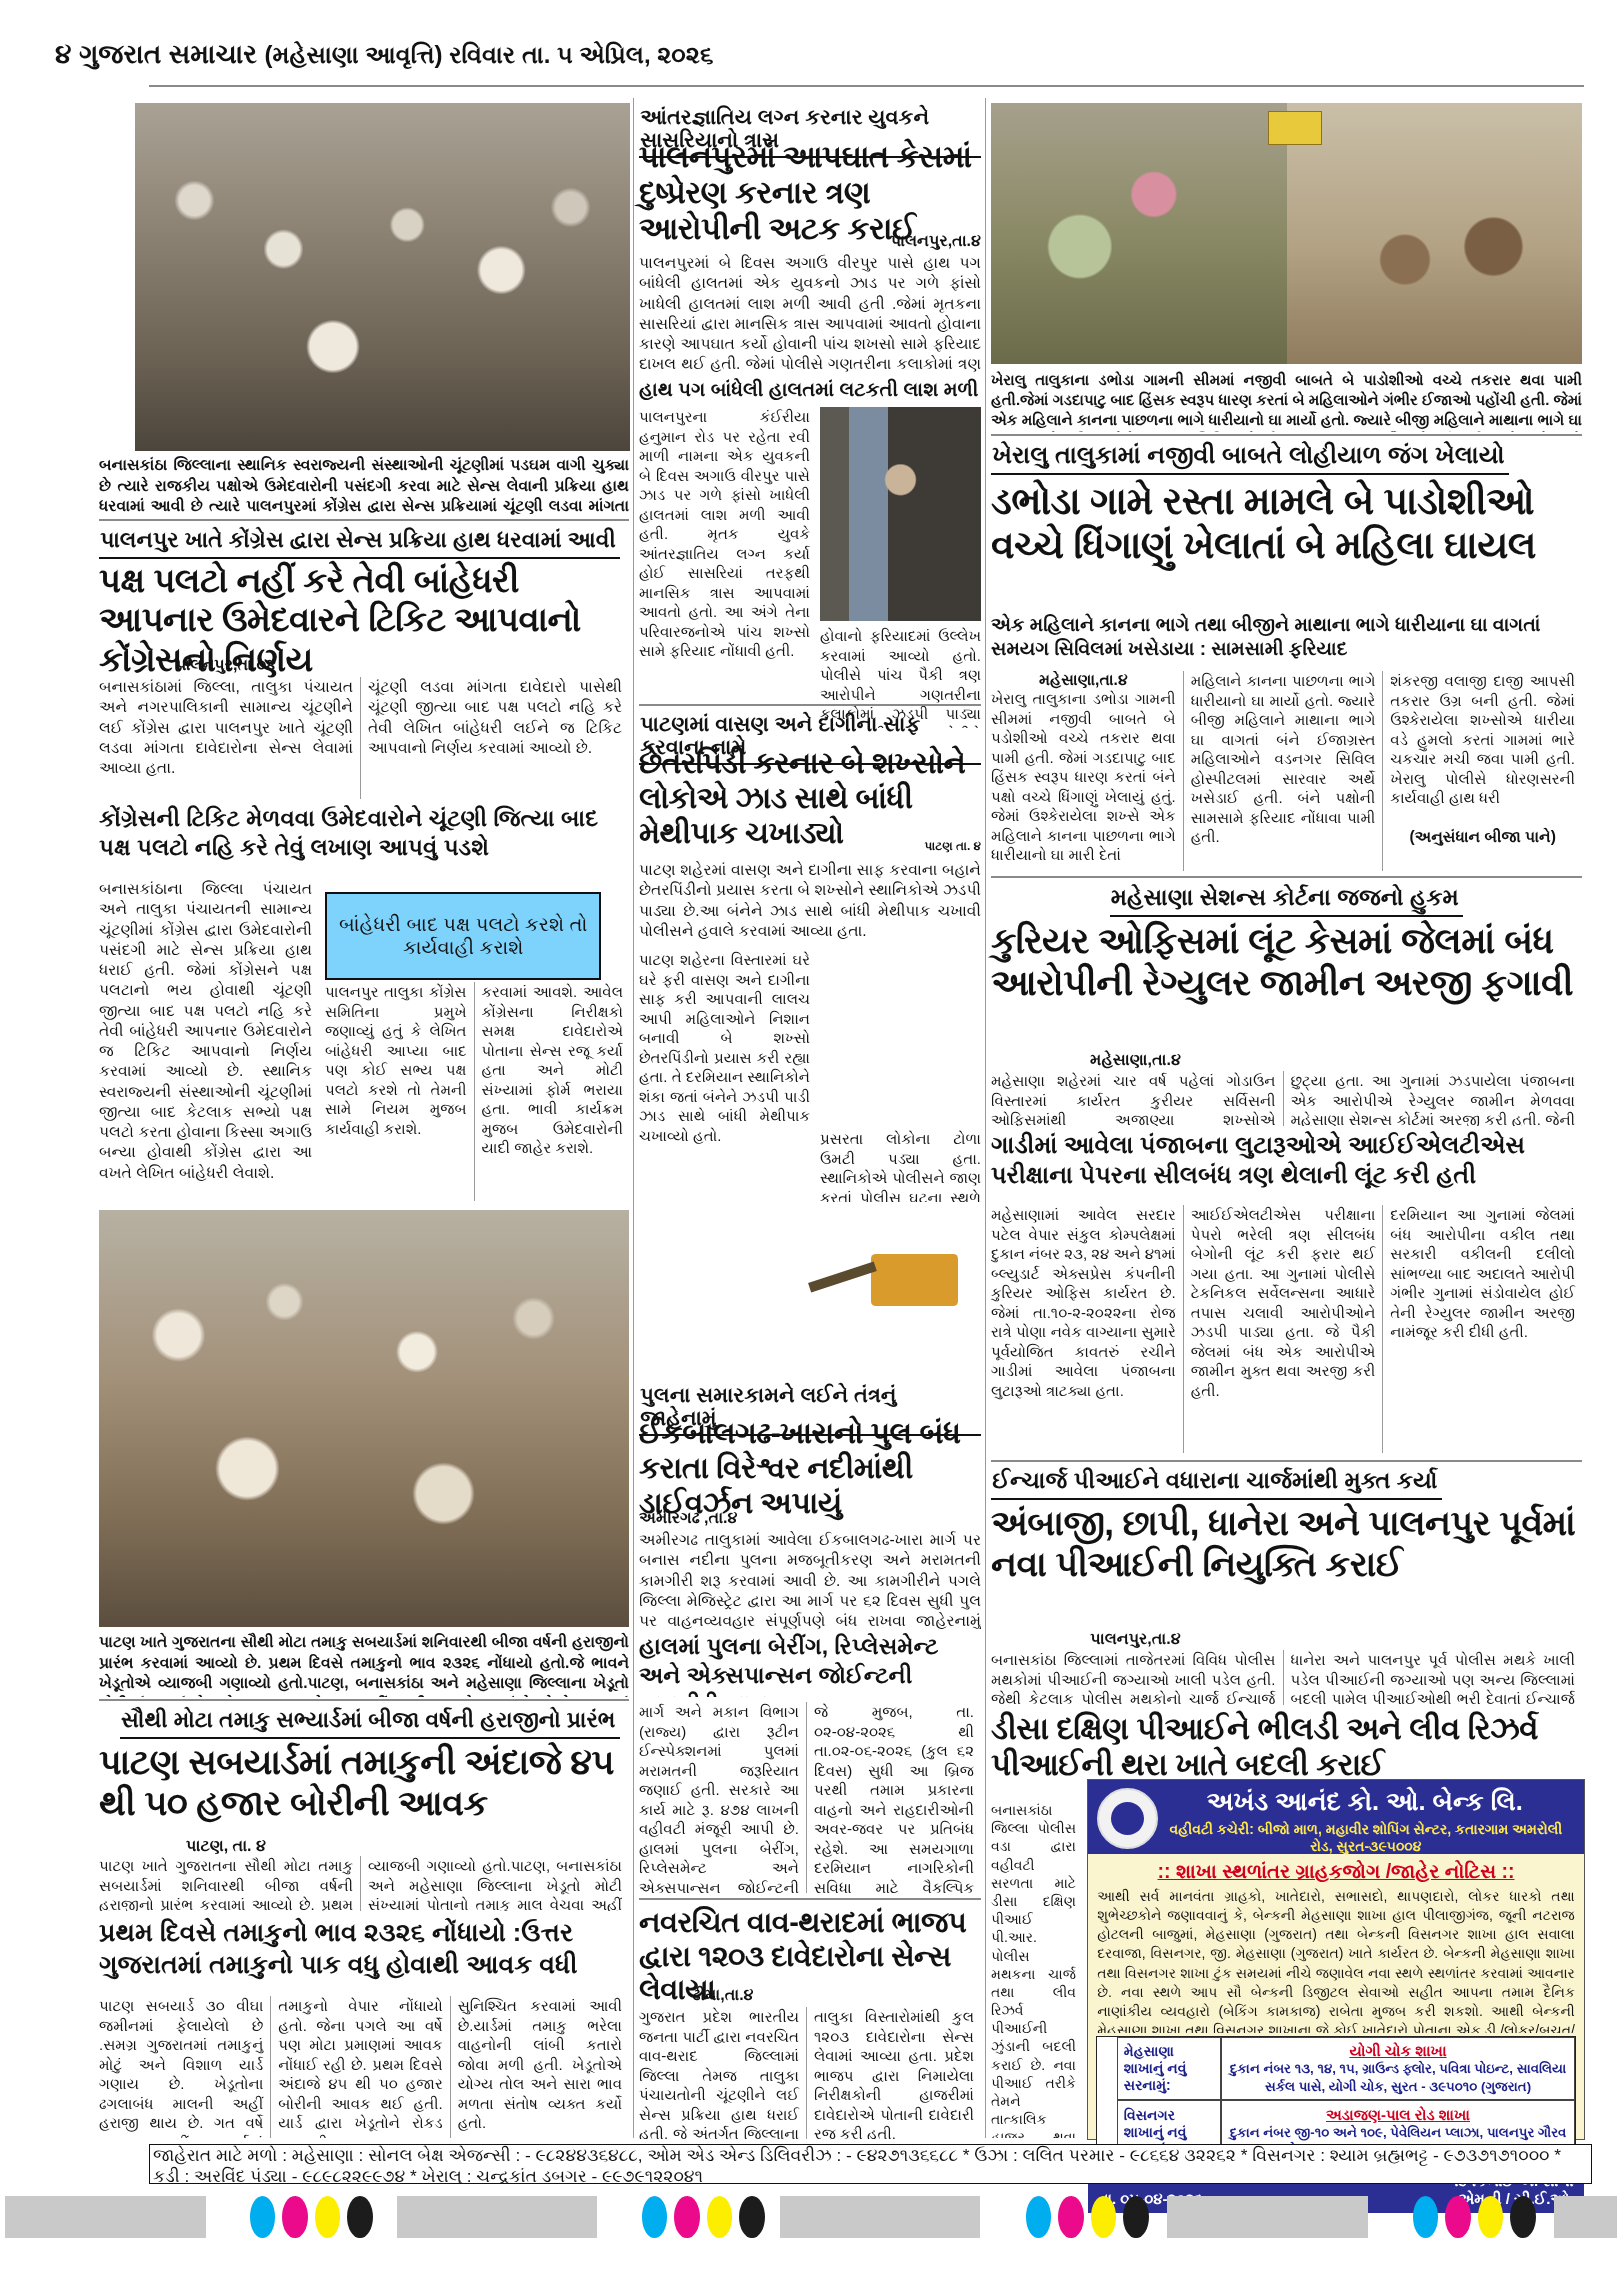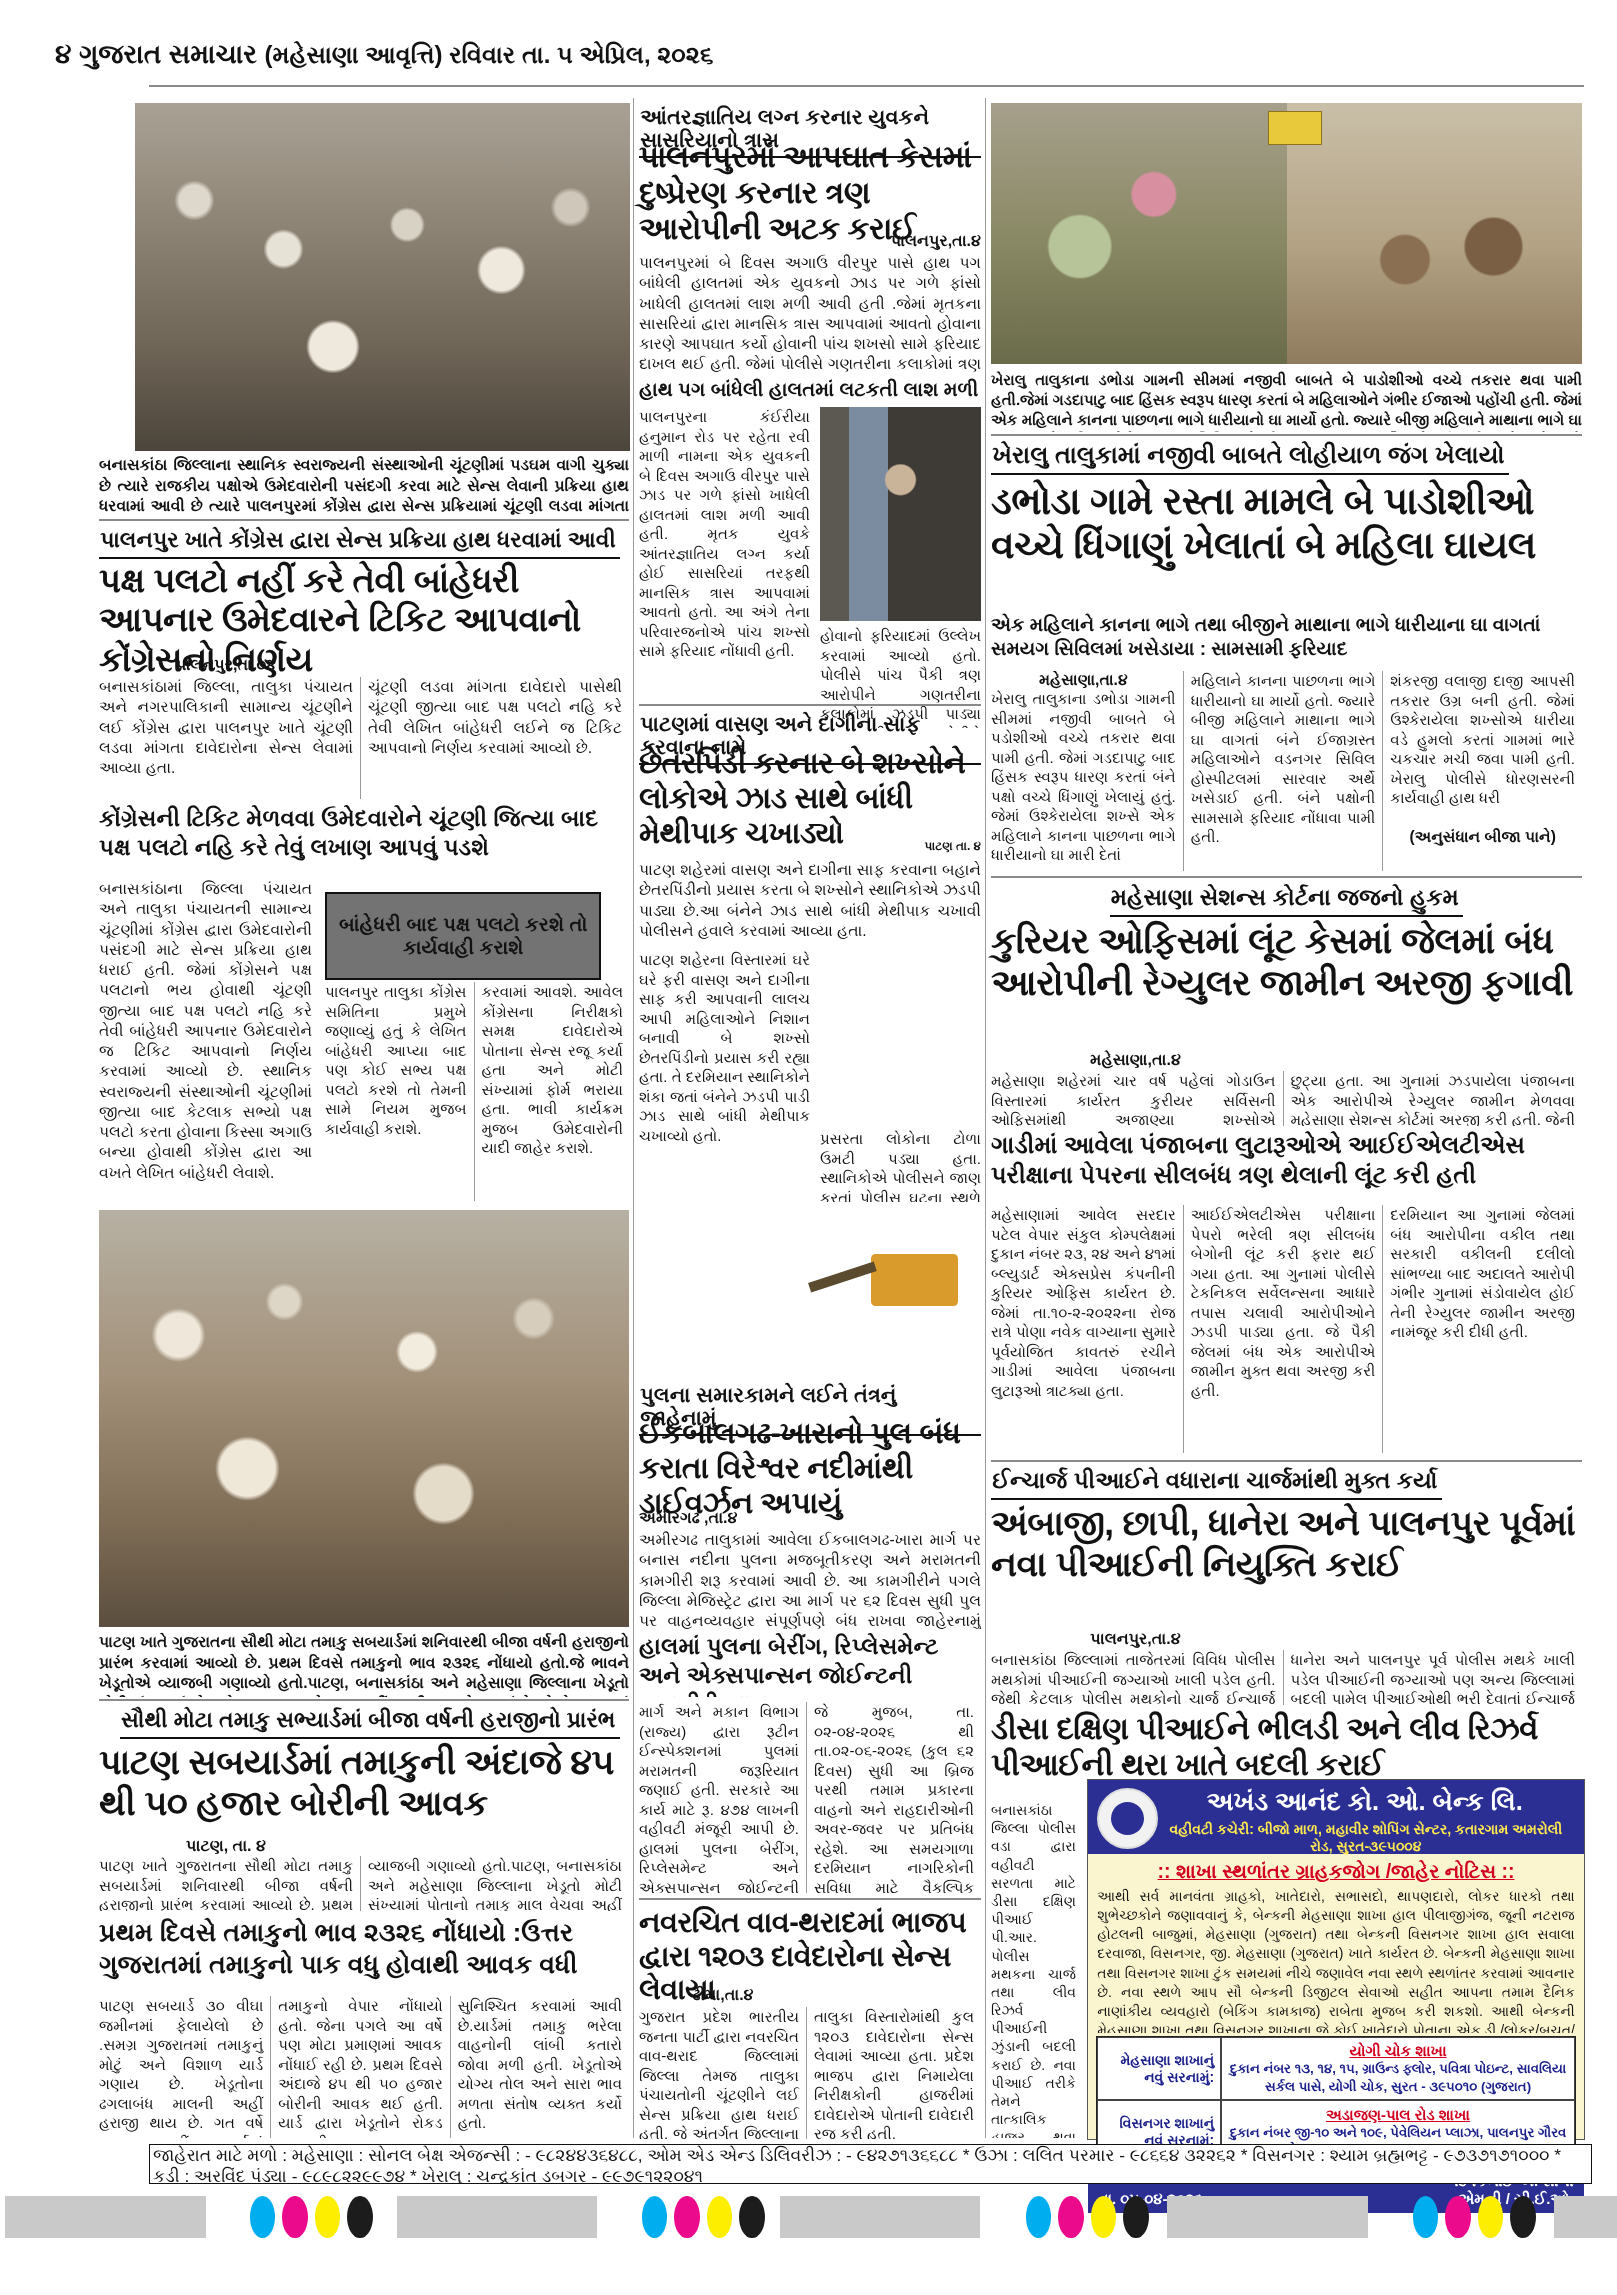--- a/index.html
+++ b/index.html
@@ -13,35 +13,35 @@
   .kicker{display:inline-block;font-weight:800;border-bottom:2.3px solid #111;padding:0 4.6px 4.6px 1.2px;line-height:1.1;}
   .hl{font-weight:800;line-height:1.16;letter-spacing:-0.6px;}
   .dl{font-weight:800;}
   .body{text-align:justify;overflow:hidden;line-height:1.3;}
   .caption{font-weight:700;text-align:justify;overflow:hidden;line-height:1.33;}
   .subhead{font-weight:800;line-height:1.25;overflow:hidden;}
   .cols{display:flex;overflow:hidden;}
   .col{flex:1;padding:0 7px;border-left:1.2px solid #9a9a9a;overflow:hidden;}
   .col:first-child{border-left:none;padding-left:0;}
   .ph{overflow:hidden;}
-  .box{border:2.3px solid #111;display:flex;align-items:center;justify-content:center;text-align:center;font-weight:700;padding:5.8px 9.2px;background:#737373;}
+  .box{border:2.3px solid #111;display:flex;align-items:center;justify-content:center;text-align:center;font-weight:400;padding:5.8px 9.2px;background:#7dd3fc;}
   .cont{font-weight:800;}
   
   .adwrap{border:1.7px solid #555;background:#fbf5cf;}
   .adhead{background:#2b2f94;color:#fff;position:relative;}
   .adtitle{font-weight:800;text-align:center;}
   .adaddr{color:#ffe94f;text-align:center;font-weight:700;}
   .adlogo{position:absolute;border-radius:50%;background:#f2f2f2;border:2.3px solid #dcdcdc;
           display:flex;align-items:center;justify-content:center;}
   .adlogo .inner{border-radius:50%;background:#2b2f94;width:58%;height:58%;}
   .adnotice{color:#d2001e;font-weight:800;text-align:center;text-decoration:underline;}
   .adpara{text-align:justify;line-height:1.36;overflow:hidden;}
   .adtable{display:grid;grid-template-columns:124px 1fr;border:1.7px solid #222;background:#fff;margin:0 8px;}
   .adcell{border:1.2px solid #444;padding:4.6px 5.8px;display:flex;flex-direction:column;justify-content:center;}
-  .adlabel{color:#1b1f8a;font-weight:800;text-align:right;}
+  .adlabel{color:#1b1f8a;font-weight:800;text-align:left;margin-left:20px;}
   .adbranch{color:#d2001e;font-weight:800;text-align:center;text-decoration:underline;}
   .adaddr2{color:#1b1f8a;font-weight:700;text-align:center;line-height:1.3;}
   .adfoot{background:#2b2f94;color:#fff;display:flex;justify-content:space-between;align-items:flex-end;padding:4.6px 10.4px;font-weight:800;}
   
   .contactbox{border:1.7px solid #111;display:flex;align-items:flex-start;padding:0 3px;font-weight:400;background:#fff;overflow:hidden;}
   .regbar{background:#c9c9c9;height:42px;}
   .dots{display:flex;gap:7px;align-items:center;height:42px;}
   .dot{width:25.4px;height:42px;border-radius:50%;}
 </style>
 </head>

